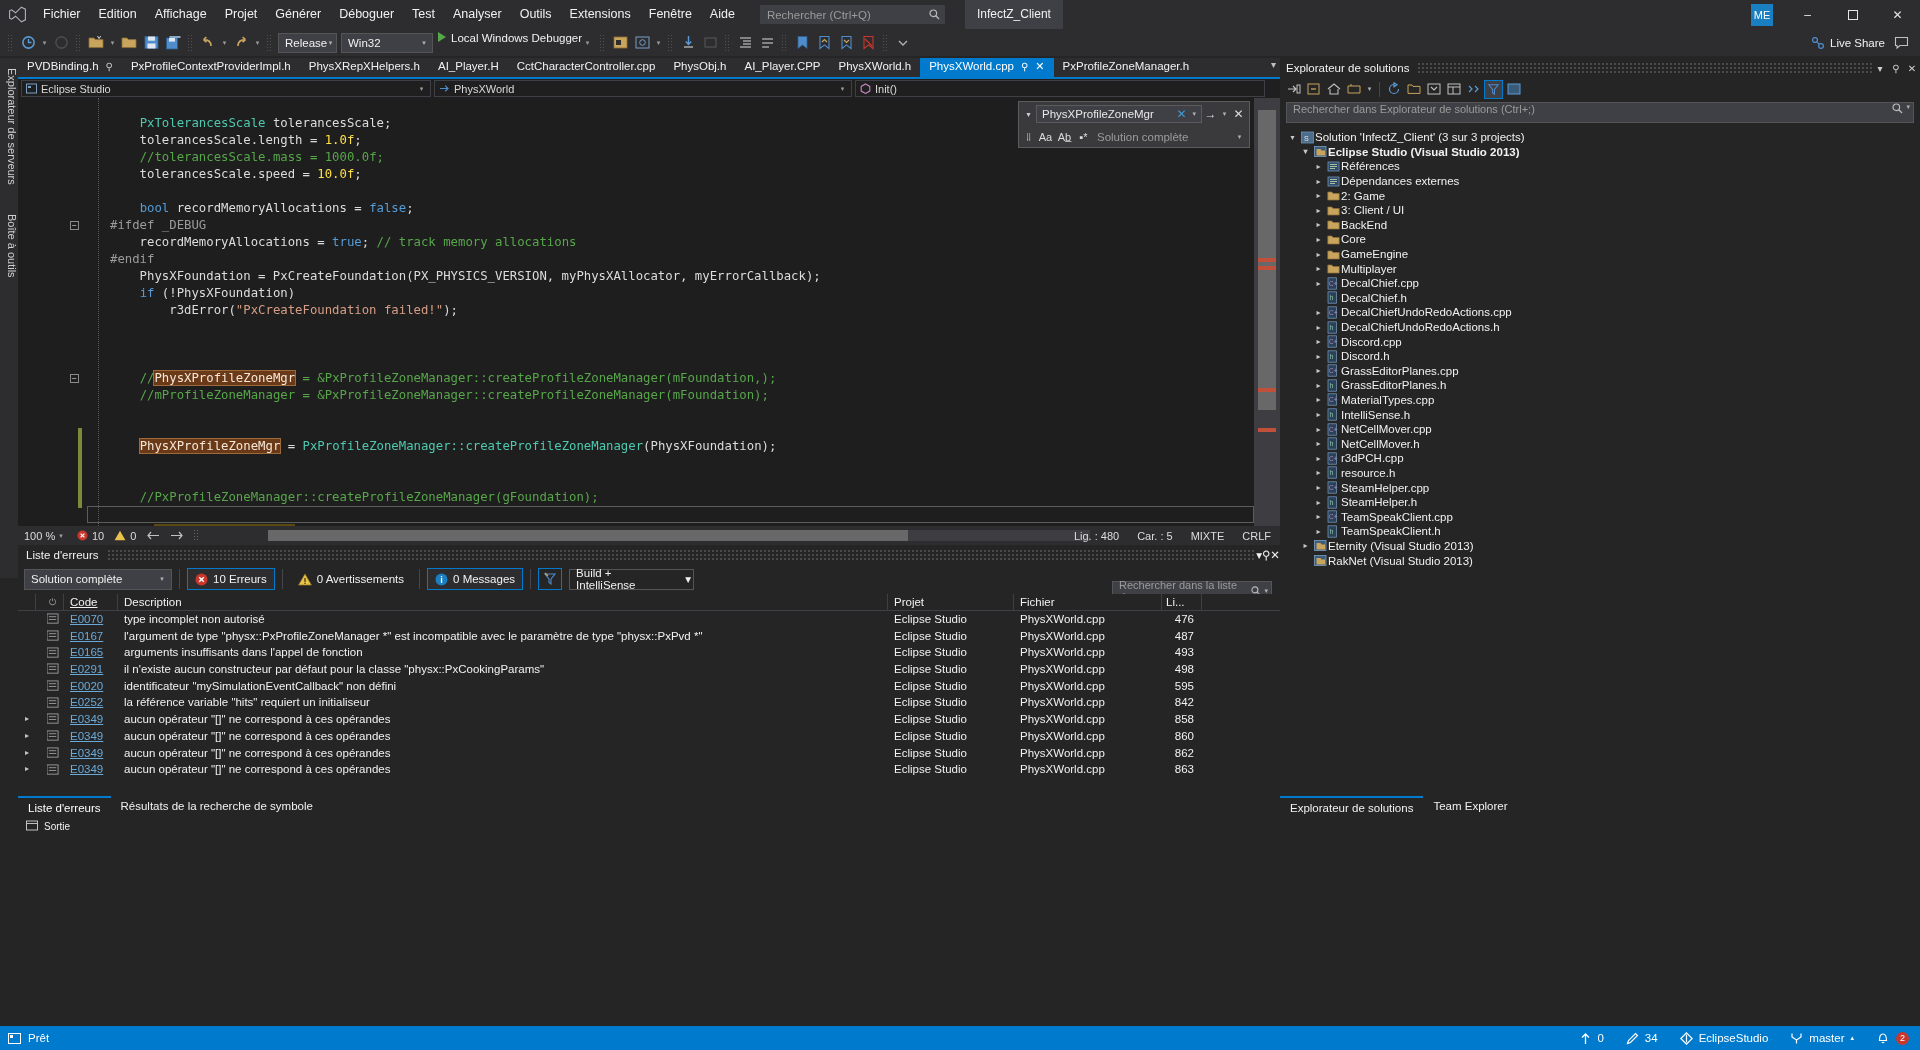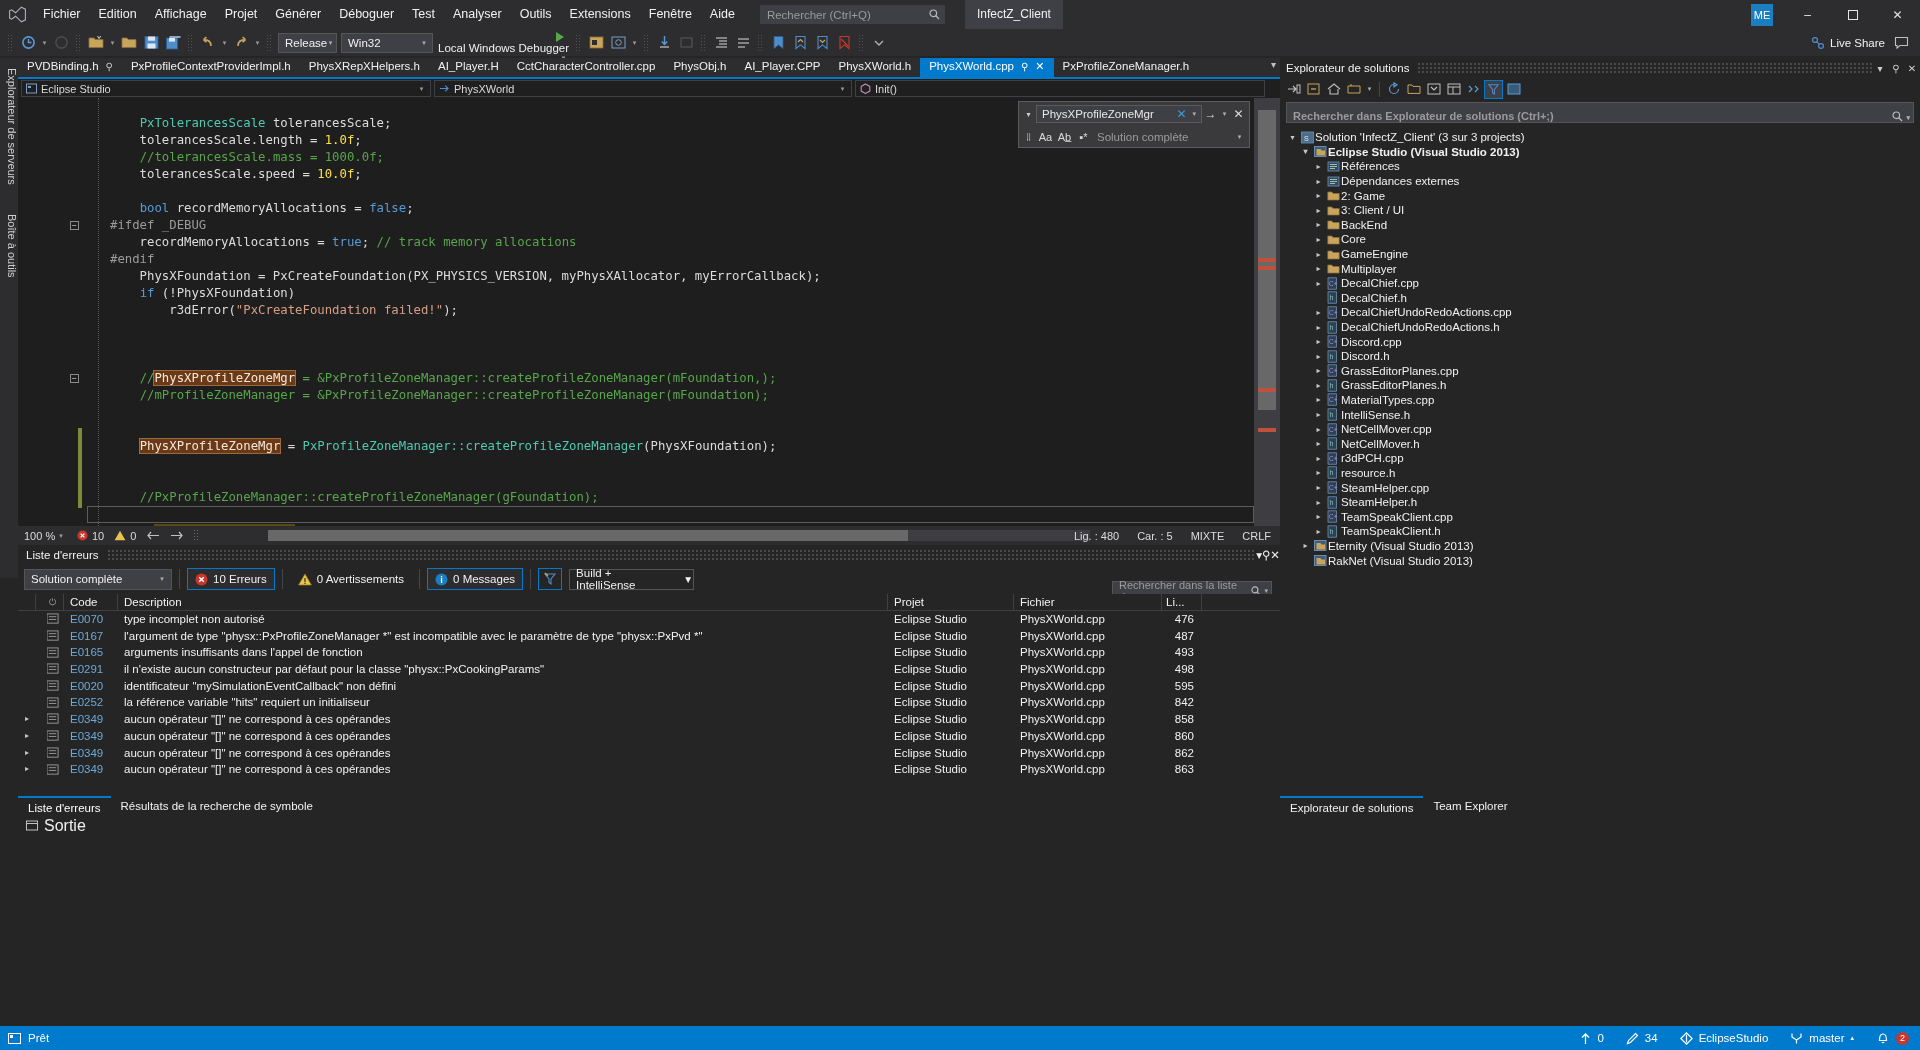--- a/index.html
+++ b/index.html
@@ -50,21 +50,21 @@
      background-image:radial-gradient(#555 40%, transparent 41%);
      background-size:3px 3px; opacity:.9; }
   .tb-ico { width:22px; height:22px; display:flex; align-items:center; justify-content:center; color:#c8c8c8; }
   .tb-caret { width:11px; height:22px; display:flex; align-items:center; justify-content:center; color:#9b9b9b; font-size:7px; }
   .tb-combo {
     height:20px; background:#3f3f46; border:1px solid #555558; color:#f1f1f1;
     font-size:11.5px; display:flex; align-items:center; padding:0 2px 0 6px; margin:0 2px;
   }
   .tb-combo .cv { flex:1; white-space:nowrap; }
   .tb-combo .cc { width:12px; text-align:center; color:#b0b0b0; font-size:7px; }
-  .tb-run { display:flex; align-items:flex-end; height:22px; padding:0 3px; color:#f1f1f1; font-size:11.5px;flex-direction:column; }
+  .tb-run { display:flex; align-items:flex-start; height:22px; padding:0 3px; color:#f1f1f1; font-size:11.5px; }
   .tri { width:0;height:0;border-left:8px solid #57a64a;border-top:5px solid transparent;border-bottom:5px solid transparent;margin-right:5px;}
   .tb-right2 { position:absolute; right:8px; display:flex; align-items:center; gap:5px; }
   .liveshare { display:flex; align-items:center; color:#f1f1f1; font-size:11.5px; gap:5px; }
 
   
   .leftdock { position:absolute; left:0; top:58px; width:18px; height:520px; background:#2d2d30; }
   .vtab {
     position:absolute; left:0; width:18px; color:#d0d0d0; font-size:11px;
     writing-mode:vertical-rl; text-orientation:mixed;
     padding:6px 0; text-align:center; white-space:nowrap;
@@ -199,49 +199,49 @@
     padding:0 3px 0 6px; color:#9b9b9b; font-size:11px;
   }
   .errgrid { position:absolute; left:0; top:48px; right:0; bottom:22px; }
   .eg-head { display:flex; height:17px; background:#252526; border-bottom:1px solid #3f3f46;
              font-size:11.5px; color:#f1f1f1; align-items:center; }
   .eg-head .c { padding-left:6px; border-right:1px solid #3f3f46; height:17px; line-height:17px; overflow:hidden; }
   .eg-row { display:flex; height:16.7px; font-size:11.5px; color:#f1f1f1; }
   .eg-row .c { padding-left:6px; height:16.7px; line-height:16.7px; overflow:hidden; white-space:nowrap; }
   .c-exp { width:18px; text-align:center; padding-left:0 !important; color:#c8c8c8; font-size:8px; }
   .c-ico { width:28px; display:flex; align-items:center; justify-content:center; }
-  .c-code { width:54px; color:#6aa9d8; }
+  .c-code { width:54px; color:#6aa9d8;text-decoration:underline; }
   .c-desc { width:770px; }
   .c-proj { width:126px; }
   .c-file { width:148px; }
   .c-line { width:40px; text-align:right; padding-right:8px; }
   .errtabs { position:absolute; left:0; bottom:0; height:22px; display:flex; align-items:flex-end; }
   .errtab { height:20px; line-height:20px; padding:0 10px; font-size:11.5px; color:#f1f1f1; }
   .errtab.active { background:#252526; border-top:2px solid #007acc; color:#fff; }
 
   
   .outpanel { position:absolute; left:18px; top:816px; width:1262px; height:24px; background:#252526; }
-  .outpanel .row { display:flex; align-items:center; height:20px; padding-left:8px; gap:6px; font-size:16px; }
+  .outpanel .row { display:flex; align-items:center; height:20px; padding-left:8px; gap:6px; font-size:10px; }
 
   
   .se {
     position:absolute; left:1280px; top:58px; width:640px; height:758px; background:#252526;
   }
   .se-hdr { height:20px; display:flex; align-items:center; padding-left:6px; font-size:11.5px; }
   .se-hdr .ttl { margin-right:8px; }
   .se-hdr .dots { flex:1; height:13px;
      background-image:radial-gradient(#4a4a4d 40%, transparent 41%); background-size:4px 4px; }
   .se-hdr .b { width:16px; text-align:center; color:#cfcfcf; font-size:10px; }
   .se-tools { height:22px; display:flex; align-items:center; padding-left:4px; gap:1px; }
   .se-tb { width:19px; height:19px; display:flex; align-items:center; justify-content:center; color:#c8c8c8; }
   .se-tb.active { background:#3f3f46; border:1px solid #007acc; }
   .se-sep { width:1px; height:15px; background:#46464a; margin:0 3px; }
   .se-search {
     margin:2px 6px 3px 6px; height:21px; background:#3f3f46; border:1px solid #555558;
-    display:flex; align-items:flex-end; padding:12px 3px 0 6px; color:#9b9b9b; font-size:11px;font-weight:bold;
+    display:flex; align-items:flex-start; padding:0 3px 0 6px; color:#9b9b9b; font-size:11px;
   }
   .se-tree { position:absolute; left:0; top:72px; right:0; bottom:22px; overflow:hidden; }
   .tn { display:flex; align-items:center; height:14.6px; font-size:11.5px; color:#f1f1f1; white-space:nowrap; }
   .tn .tw { width:13px; text-align:center; color:#c8c8c8; font-size:8px; flex:none; }
   .tn .ti { width:16px; display:flex; align-items:center; justify-content:center; flex:none; }
   .tn.bold { font-weight:bold; }
   .se-foot { position:absolute; left:0; bottom:0; height:22px; display:flex; align-items:flex-end; }
   .se-ftab { height:20px; line-height:20px; padding:0 10px; font-size:11.5px; color:#f1f1f1; }
   .se-ftab.active { background:#252526; border-top:2px solid #007acc; }
 

